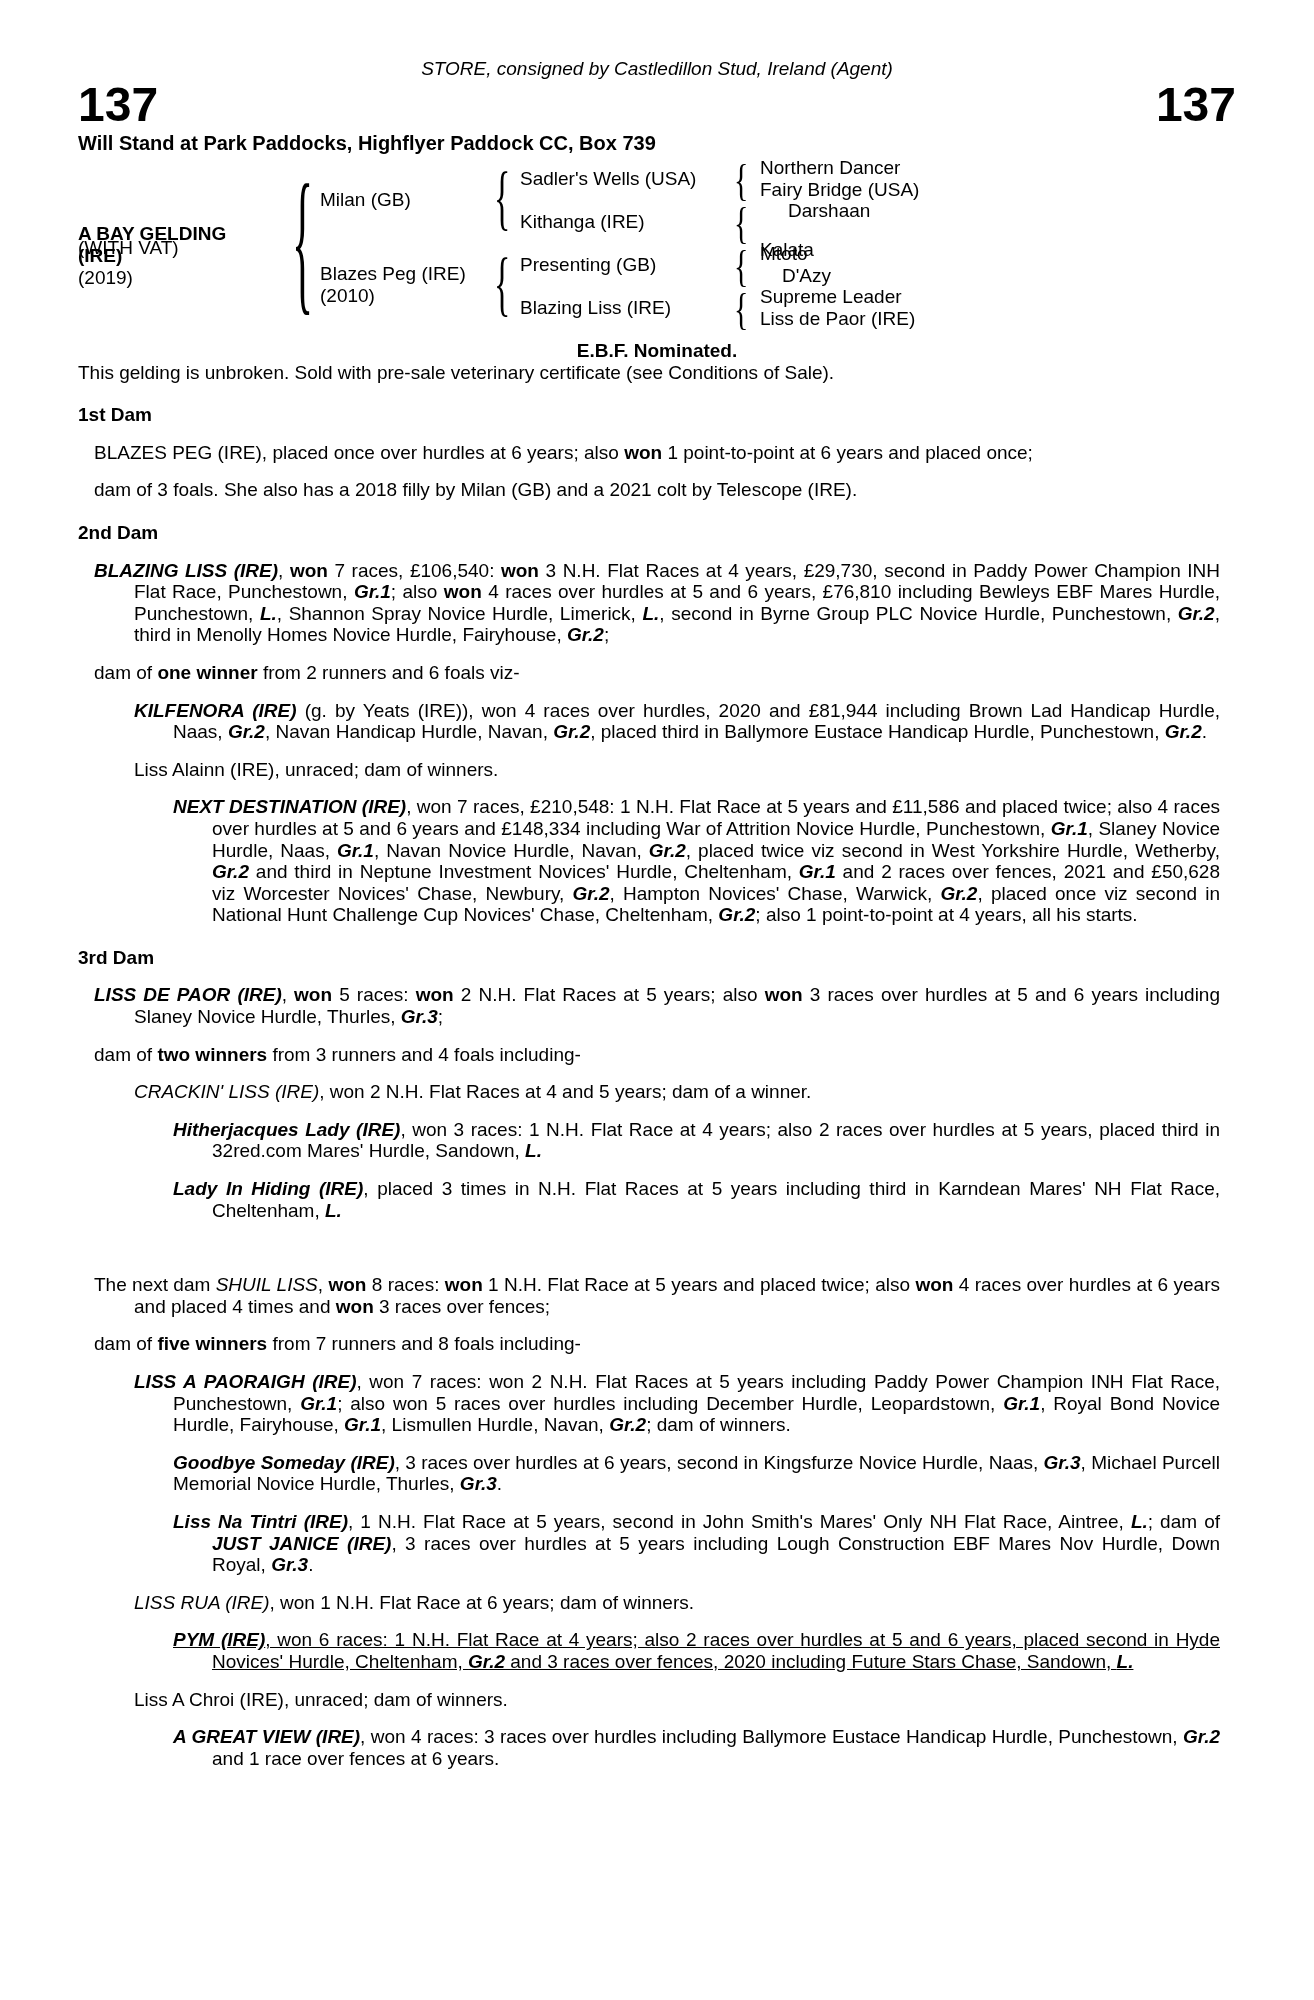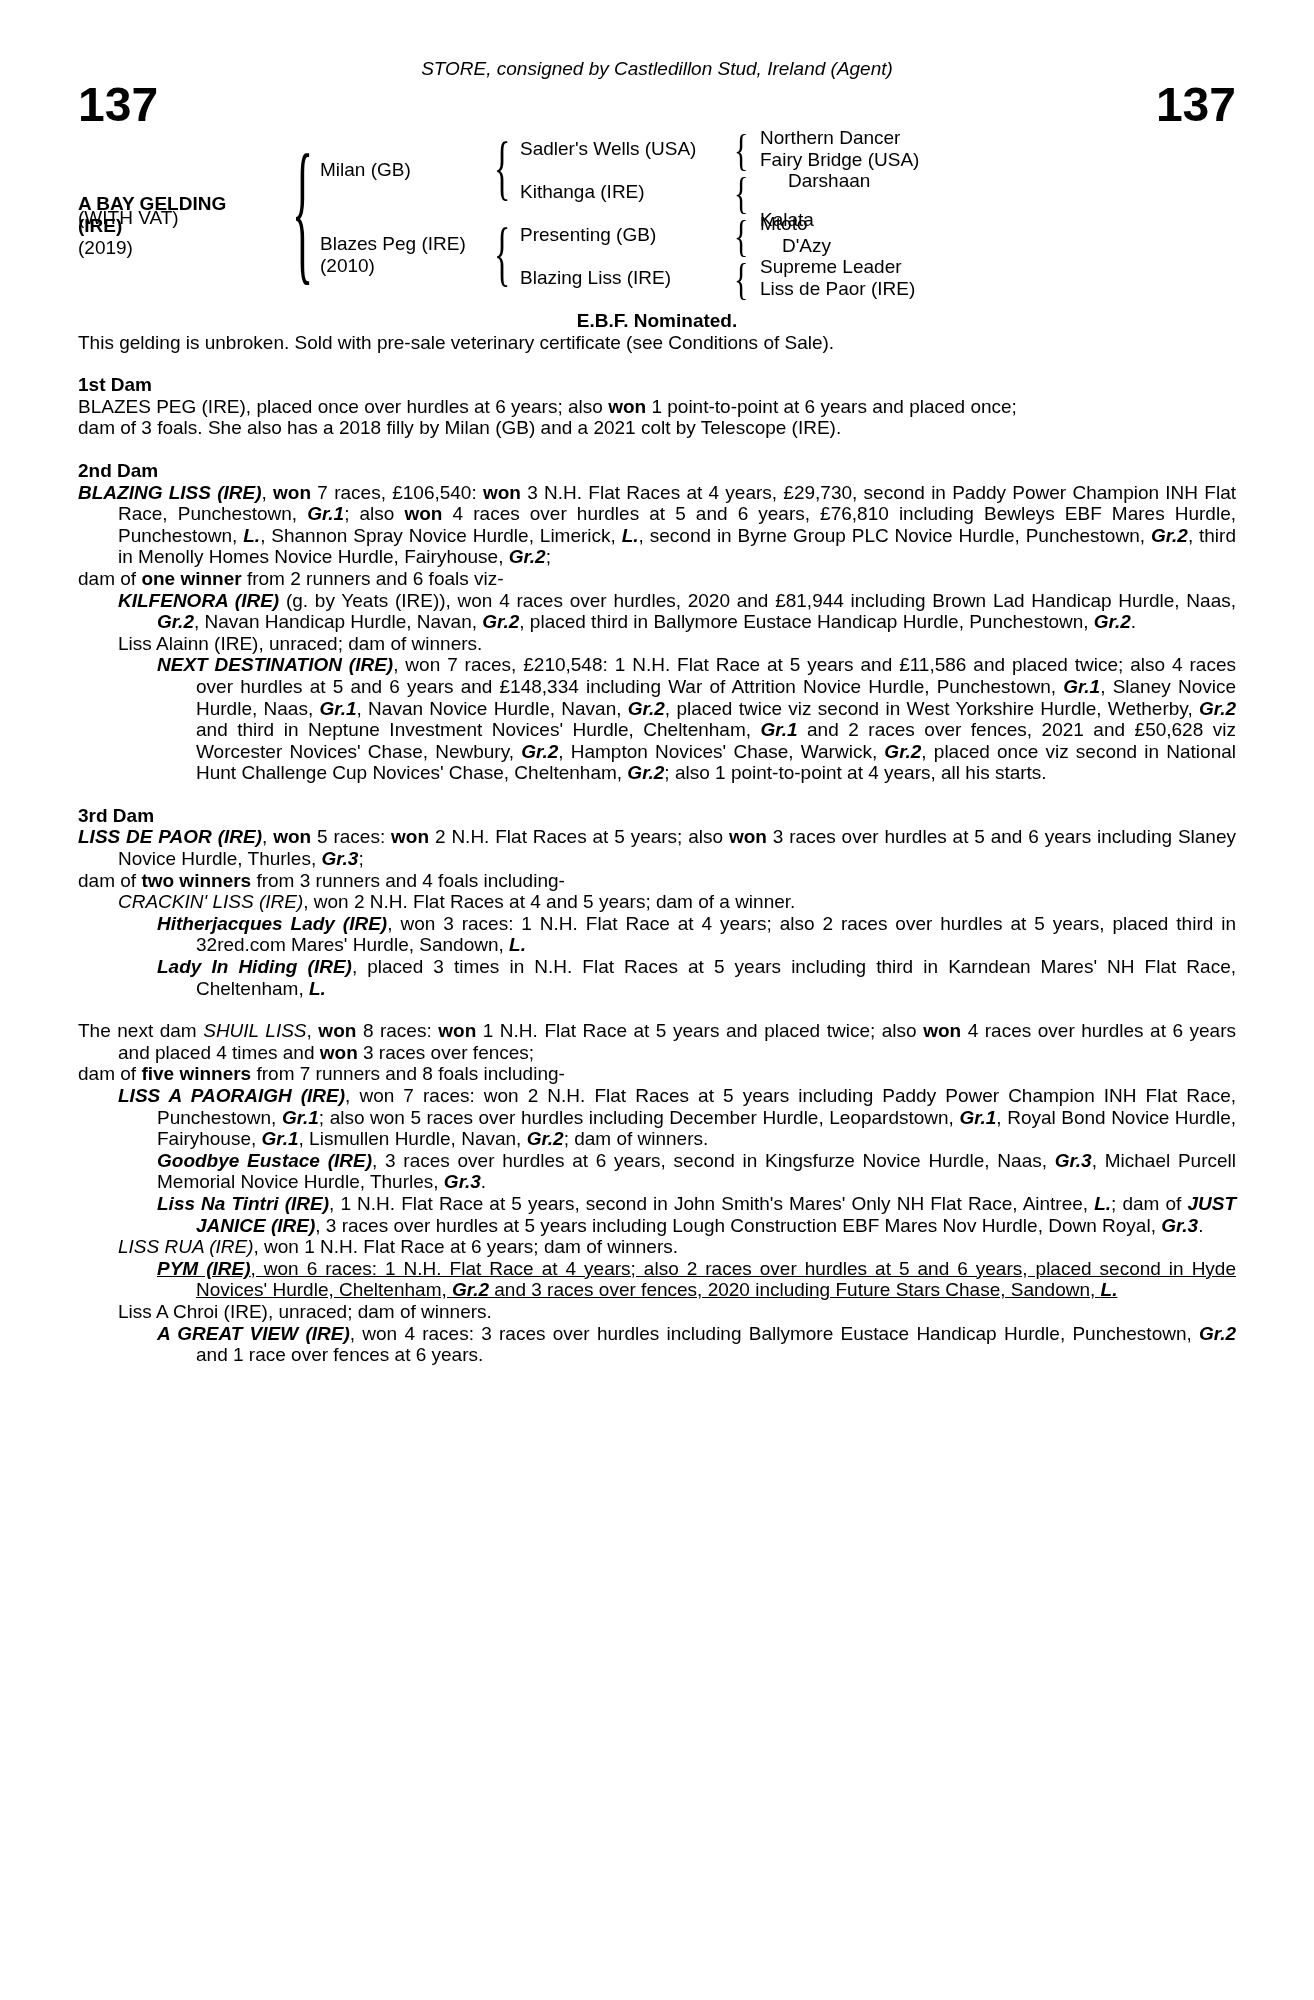--- a/index.html
+++ b/index.html
@@ -67,41 +67,42 @@
     margin-top: 6px;
     line-height: 21.6px;
   }
   .note { line-height: 21.6px; }
   .dam-heading {
     font-weight: bold;
     margin-top: 21px;
     line-height: 21.6px;
   }
   p.entry {
-    margin: 0;
+    margin: 16px;
     text-align: justify;
     line-height: 21.6px;
   }
   .v-gap { height: 21px; }
   .b  { font-weight: bold; }
   .i  { font-style: italic; }
   .bi { font-weight: bold; font-style: italic; }
 </style>
 </head>
 <body>
 
 <div class="content">
 
   <div class="consignor">STORE, consigned by Castledillon Stud, Ireland (Agent)</div>
 
   <div class="lot-row">
     <span>137</span>
     <span>137</span>
   </div>
 
+  <div class="stand-line">Will Stand at Park Paddocks, Highflyer Paddock CC, Box 739</div>
 
   <div class="pedigree">
 
     <span class="ped" style="left:0; top:44px;margin-top:36px;">(WITH VAT)</span>
     <span class="ped bold" style="left:0; top:66px;">A BAY GELDING</span>
     <span class="ped bold" style="left:0; top:88px;">(IRE)</span>
     <span class="ped" style="left:0; top:110px;">(2019)</span>
 
     <span class="brace brace-big" style="left:214px; top:6px;">{</span>
     <span class="ped" style="left:242px; top:32px;">Milan (GB)</span>
@@ -145,21 +146,21 @@
       <div class="dam-heading">3rd Dam</div>
       <p class="entry" style="padding-left: 40px; text-indent: -40px;"><span class="bi">LISS DE PAOR (IRE)</span><span>, </span><span class="b">won</span><span> 5 races: </span><span class="b">won</span><span> 2 N.H. Flat Races at 5 years; also </span><span class="b">won</span><span> 3 races over hurdles at 5 and 6 years including Slaney Novice Hurdle, Thurles, </span><span class="bi">Gr.3</span><span>;</span></p>
       <p class="entry" style="padding-left: 0px; text-indent: 0px;"><span>dam of </span><span class="b">two winners</span><span> from 3 runners and 4 foals including-</span></p>
       <p class="entry" style="padding-left: 79px; text-indent: -39px;"><span class="i">CRACKIN' LISS (IRE)</span><span>, won 2 N.H. Flat Races at 4 and 5 years; dam of a winner.</span></p>
       <p class="entry" style="padding-left: 118px; text-indent: -39px;"><span class="bi">Hitherjacques Lady (IRE)</span><span>, won 3 races: 1 N.H. Flat Race at 4 years; also 2 races over hurdles at 5 years, placed third in 32red.com Mares' Hurdle, Sandown, </span><span class="bi">L.</span></p>
       <p class="entry" style="padding-left: 118px; text-indent: -39px;"><span class="bi">Lady In Hiding (IRE)</span><span>, placed 3 times in N.H. Flat Races at 5 years including third in Karndean Mares' NH Flat Race, Cheltenham, </span><span class="bi">L.</span></p>
       <div class="v-gap"></div>
       <p class="entry" style="padding-left: 40px; text-indent: -40px;"><span>The next dam </span><span class="i">SHUIL LISS</span><span>, </span><span class="b">won</span><span> 8 races: </span><span class="b">won</span><span> 1 N.H. Flat Race at 5 years and placed twice; also </span><span class="b">won</span><span> 4 races over hurdles at 6 years and placed 4 times and </span><span class="b">won</span><span> 3 races over fences;</span></p>
       <p class="entry" style="padding-left: 0px; text-indent: 0px;"><span>dam of </span><span class="b">five winners</span><span> from 7 runners and 8 foals including-</span></p>
       <p class="entry" style="padding-left: 79px; text-indent: -39px;"><span class="bi">LISS A PAORAIGH (IRE)</span><span>, won 7 races: won 2 N.H. Flat Races at 5 years including Paddy Power Champion INH Flat Race, Punchestown, </span><span class="bi">Gr.1</span><span>; also won 5 races over hurdles including December Hurdle, Leopardstown, </span><span class="bi">Gr.1</span><span>, Royal Bond Novice Hurdle, Fairyhouse, </span><span class="bi">Gr.1</span><span>, Lismullen Hurdle, Navan, </span><span class="bi">Gr.2</span><span>; dam of winners.</span></p>
-      <p class="entry" style="padding-left: 79px; text-indent: 0px;"><span class="bi">Goodbye Eustace (IRE)</span><span>, 3 races over hurdles at 6 years, second in Kingsfurze Novice Hurdle, Naas, </span><span class="bi">Gr.3</span><span>, Michael Purcell Memorial Novice Hurdle, Thurles, </span><span class="bi">Gr.3</span><span>.</span></p>
+      <p class="entry" style="padding-left: 79px; text-indent: 0px;"><span class="bi">Goodbye Someday (IRE)</span><span>, 3 races over hurdles at 6 years, second in Kingsfurze Novice Hurdle, Naas, </span><span class="bi">Gr.3</span><span>, Michael Purcell Memorial Novice Hurdle, Thurles, </span><span class="bi">Gr.3</span><span>.</span></p>
       <p class="entry" style="padding-left: 118px; text-indent: -39px;"><span class="bi">Liss Na Tintri (IRE)</span><span>, 1 N.H. Flat Race at 5 years, second in John Smith's Mares' Only NH Flat Race, Aintree, </span><span class="bi">L.</span><span>; dam of </span><span class="bi">JUST JANICE (IRE)</span><span>, 3 races over hurdles at 5 years including Lough Construction EBF Mares Nov Hurdle, Down Royal, </span><span class="bi">Gr.3</span><span>.</span></p>
       <p class="entry" style="padding-left: 79px; text-indent: -39px;"><span class="i">LISS RUA (IRE)</span><span>, won 1 N.H. Flat Race at 6 years; dam of winners.</span></p>
       <p class="entry" style="padding-left: 118px; text-indent: -39px; text-decoration: underline;"><span class="bi">PYM (IRE)</span><span>, won 6 races: 1 N.H. Flat Race at 4 years; also 2 races over hurdles at 5 and 6 years, placed second in Hyde Novices' Hurdle, Cheltenham, </span><span class="bi">Gr.2</span><span> and 3 races over fences, 2020 including Future Stars Chase, Sandown, </span><span class="bi">L.</span></p>
       <p class="entry" style="padding-left: 79px; text-indent: -39px;"><span>Liss A Chroi (IRE), unraced; dam of winners.</span></p>
       <p class="entry" style="padding-left: 118px; text-indent: -39px;"><span class="bi">A GREAT VIEW (IRE)</span><span>, won 4 races: 3 races over hurdles including Ballymore Eustace Handicap Hurdle, Punchestown, </span><span class="bi">Gr.2</span><span> and 1 race over fences at 6 years.</span></p>
     </div>
 
 </div>
 
 </body></html>

